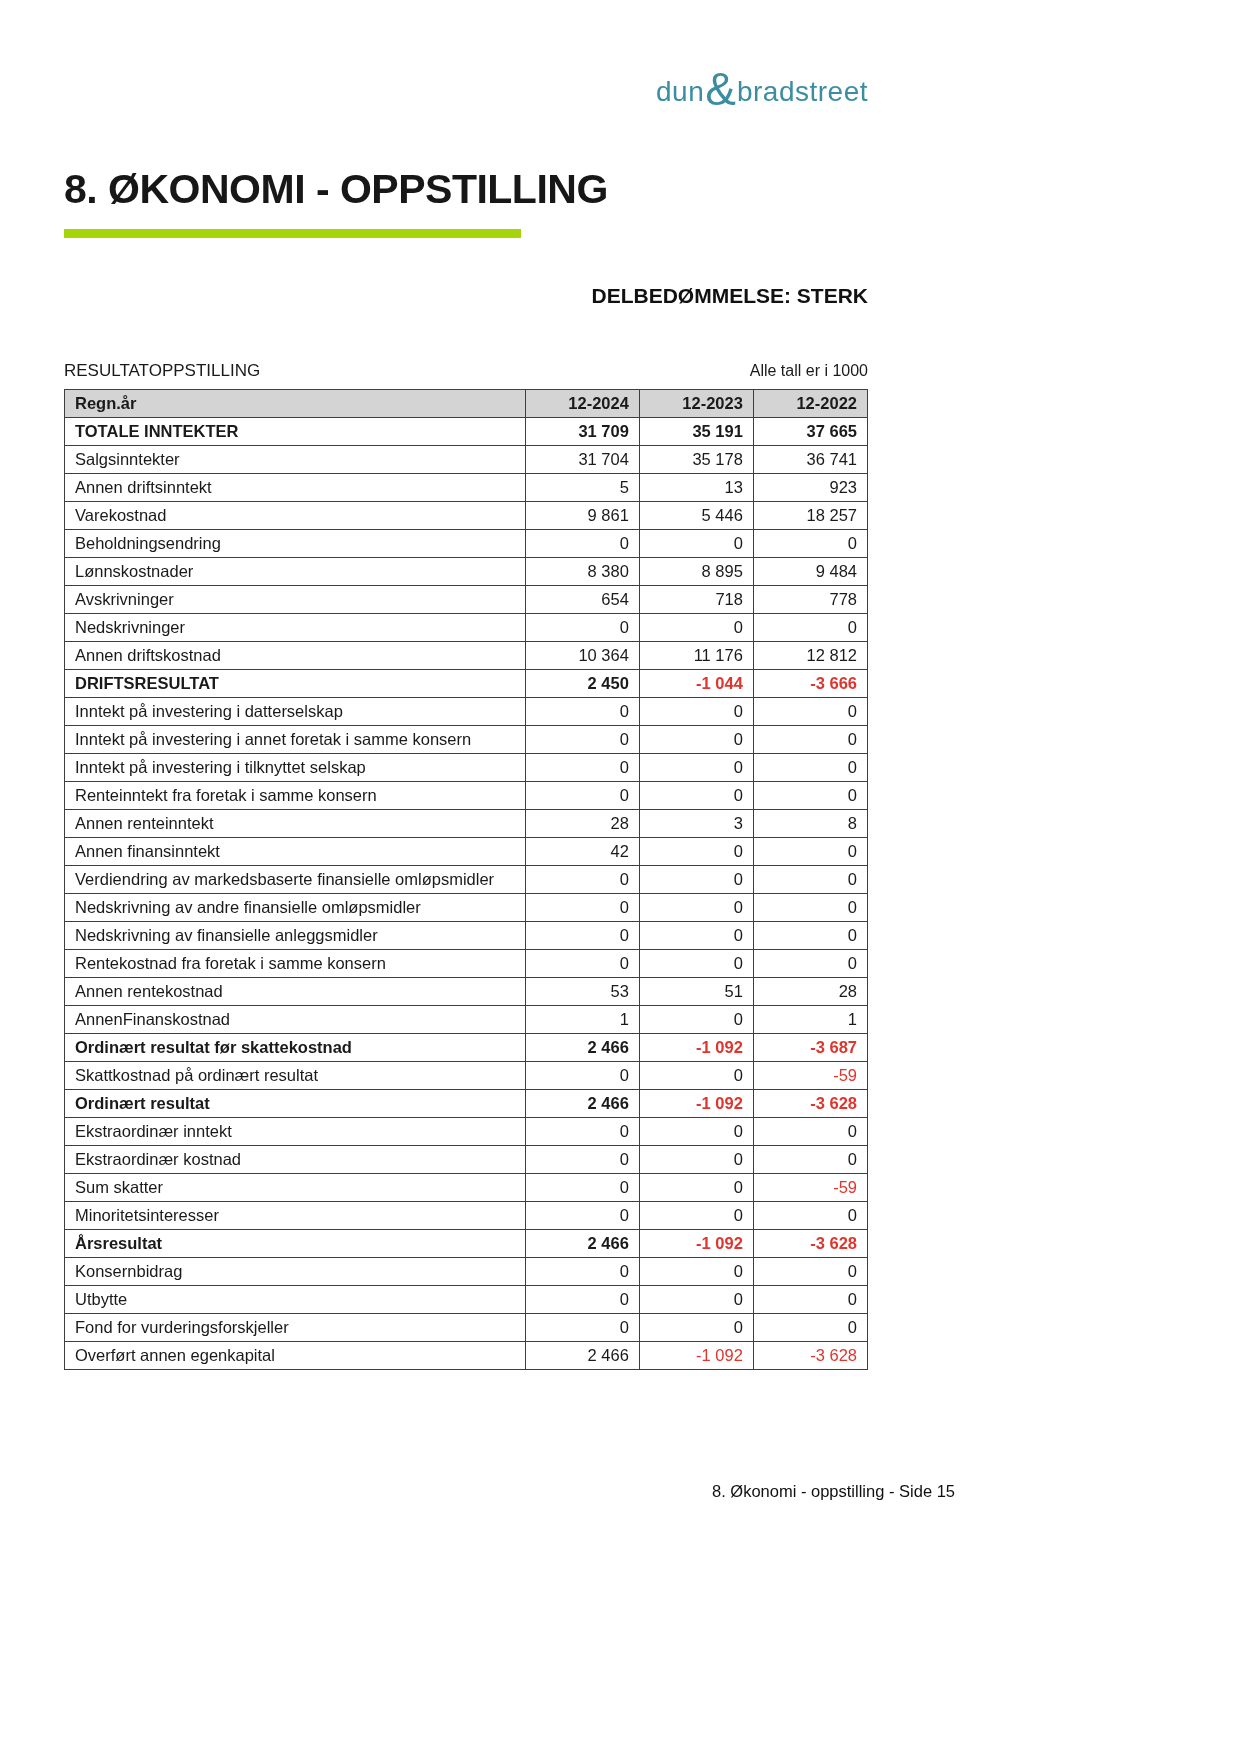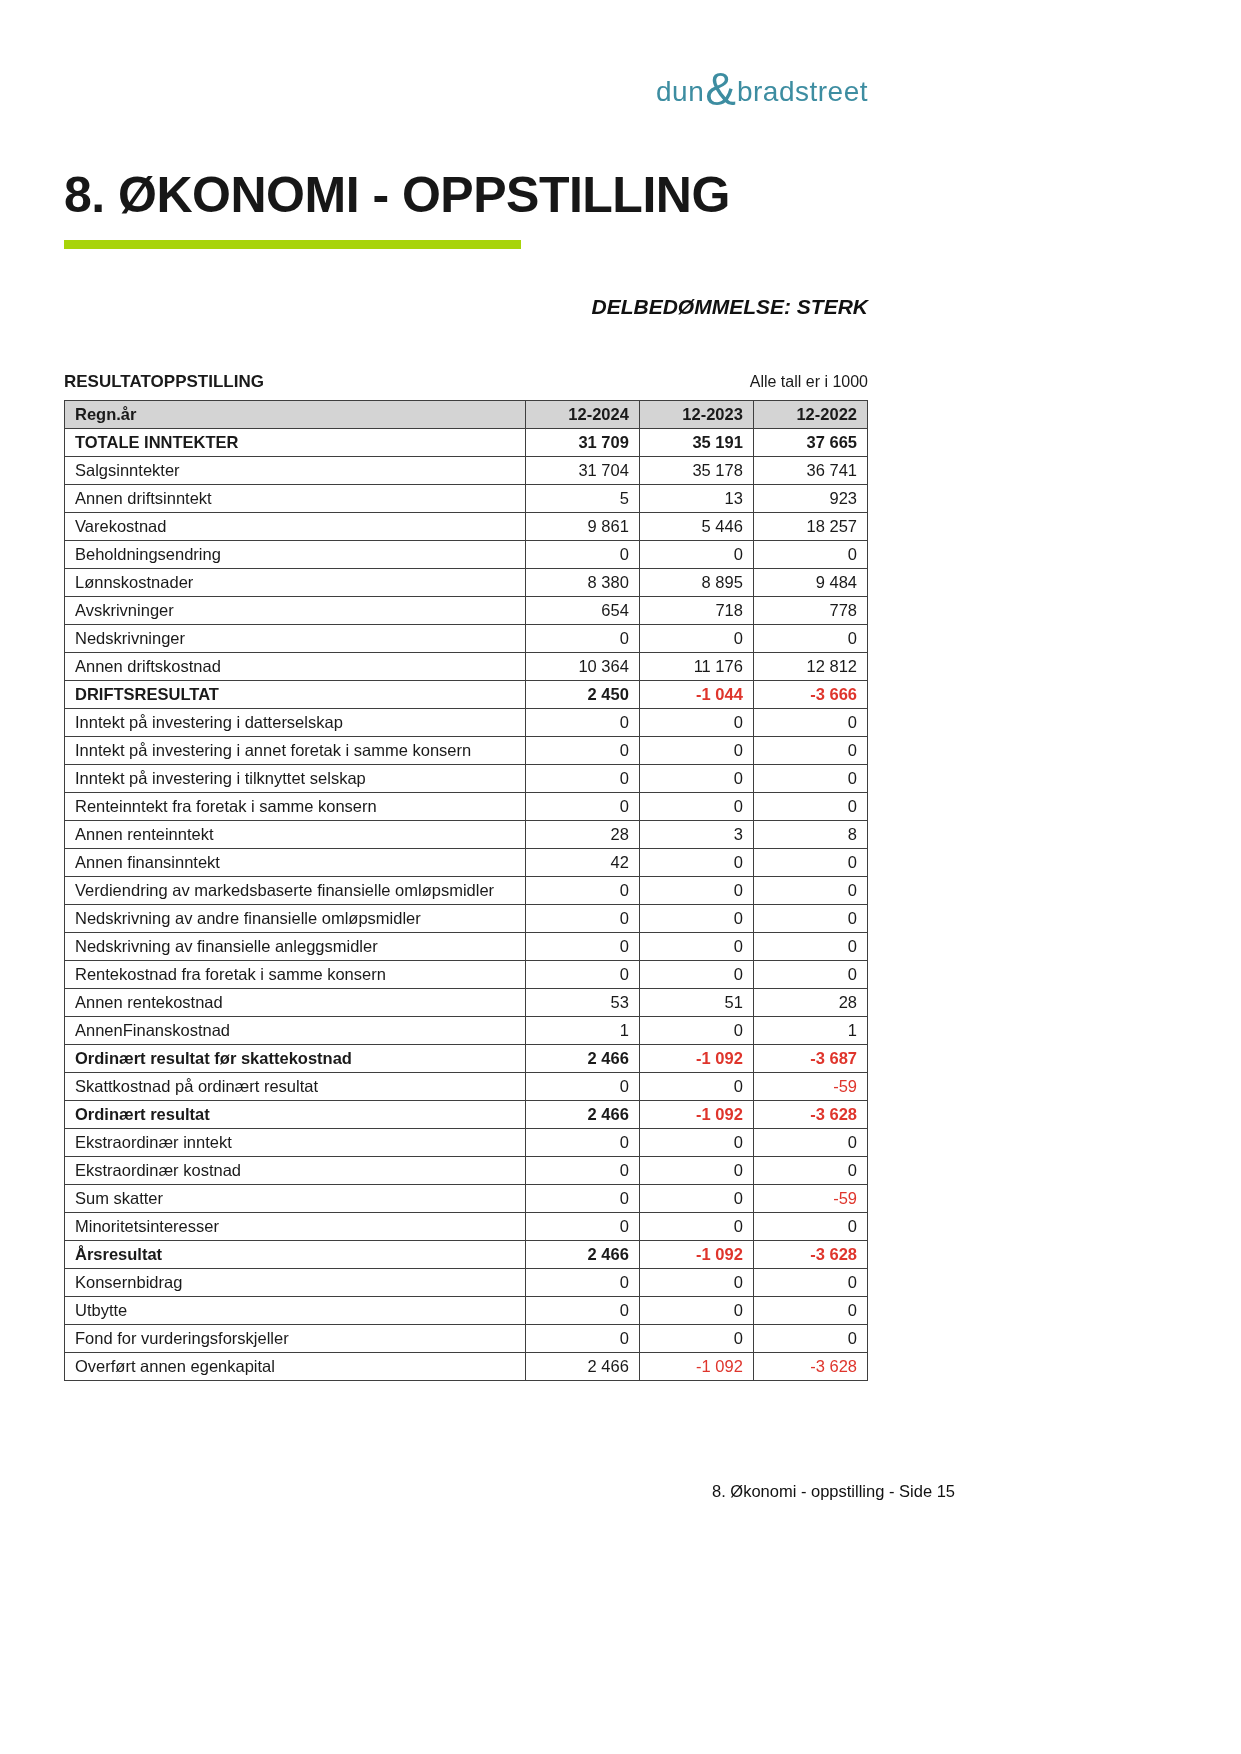--- a/index.html
+++ b/index.html
@@ -39,49 +39,48 @@
     font-size: 46px;
     font-weight: 400;
     line-height: 1;
     margin: 0 1px;
     position: relative;
     top: -3px;
   }
   
   .page-title {
     margin-top: 52px;
-    font-size: 50px;
+    font-size: 41px;
     font-weight: 900;
     letter-spacing: -0.5px;
     color: #171717;
   }
   .title-underline {
     margin-top: 16px;
     width: 457px;
     height: 9px;
     background: #a8d40a;
   }
   
   .assessment {
     margin-top: 46px;
     text-align: right;
     font-size: 21px;
     font-weight: 700;
     color: #111;
-    font-style: italic;
   }
   .subheader-row {
     margin-top: 6px;
     display: flex;
     justify-content: space-between;
     align-items: baseline;
   }
   .section-label {
     font-size: 17px;
-    font-weight: 700;
+    font-weight: 400;
   }
   .units-note {
     font-size: 16px;
     font-weight: 400;
     margin-top: 48px;
   }
   
   table.results {
     margin-top: 8px;
     width: 100%;

